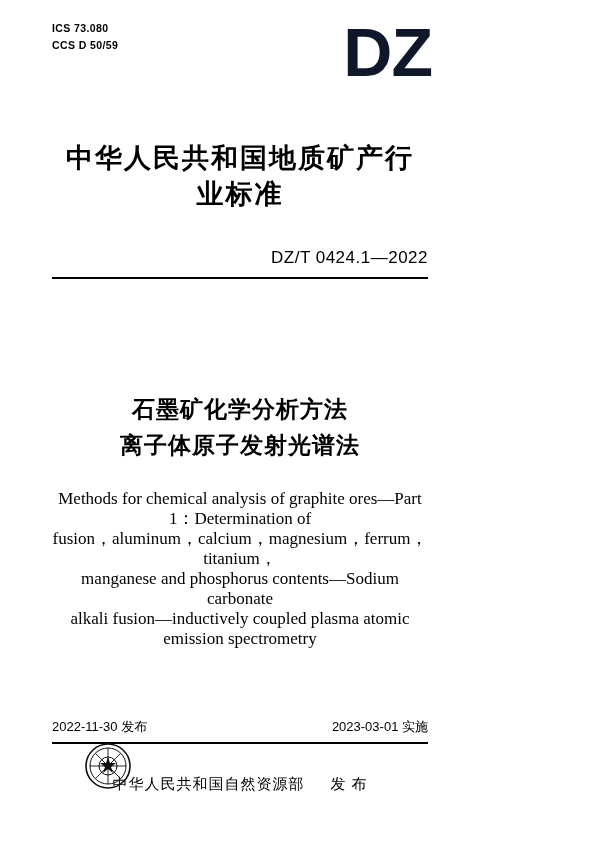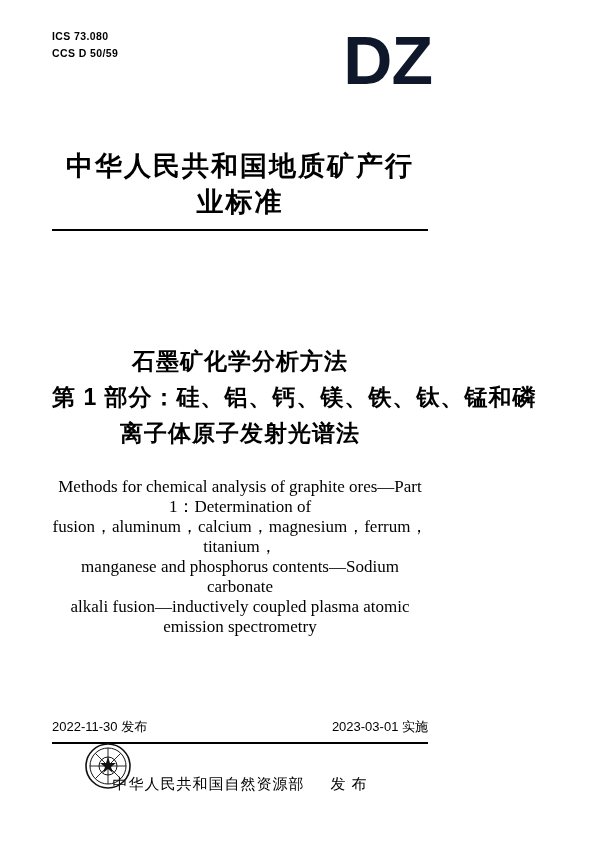--- a/index.html
+++ b/index.html
@@ -12,21 +12,21 @@
     background: #ffffff;
     font-family: "Liberation Serif", serif;
     color: #000000;
     overflow: hidden;
   }
   .page {
     position: relative;
     width: 480px;
     height: 849px;
     box-sizing: border-box;
-    padding: 8px 52px;
+    padding: 0 52px;
   }
 
   
   .header-zone {
     position: relative;
     height: 88px;
     padding-top: 18px;
   }
   .ics-block {
     position: absolute;
@@ -149,26 +149,26 @@
   <div class="header-zone">
     <div class="ics-block">
       <div>ICS 73.080</div>
       <div>CCS D 50/59</div>
     </div>
     <div class="dz-logo">DZ</div>
   </div>
 
   <div class="std-title">中华人民共和国地质矿产行业标准</div>
 
+  <div class="std-number">DZ/T 0424.1—2022</div>
 
   <div class="rule"></div>
 
   <div class="main-title">
     <div>石墨矿化学分析方法</div>
-    <div>第 1 部分：硅、铝、钙、镁、铁、钛、锰和磷</div>
     <div>离子体原子发射光谱法</div>
   </div>
 
   <div class="en-title">
     <div>Methods for chemical analysis of graphite ores—Part 1：Determination of</div>
     <div>fusion，aluminum，calcium，magnesium，ferrum，titanium，</div>
     <div>manganese and phosphorus contents—Sodium carbonate</div>
     <div>alkali fusion—inductively coupled plasma atomic emission spectrometry</div>
   </div>
 

